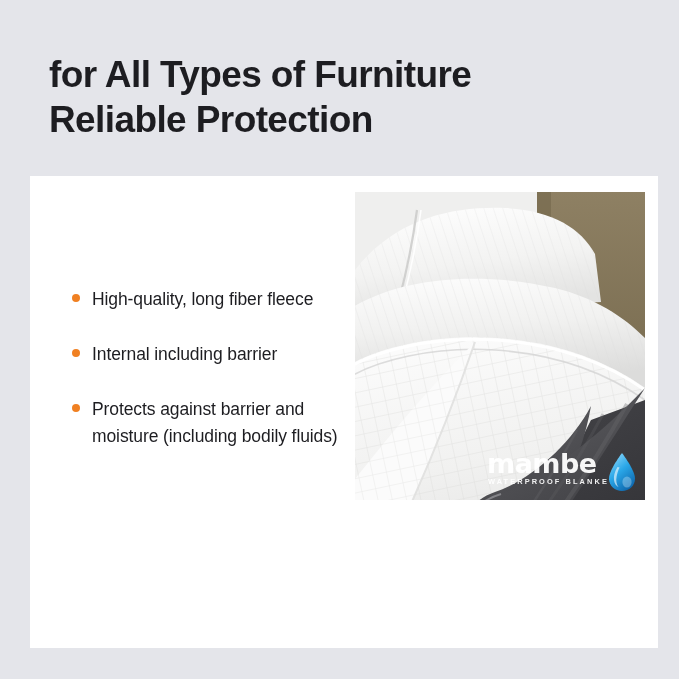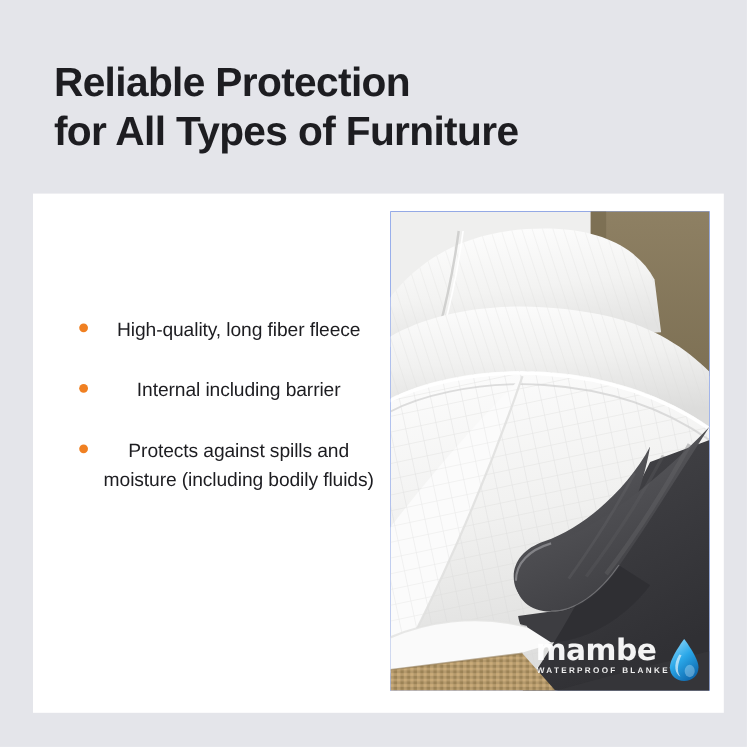--- a/index.html
+++ b/index.html
@@ -72,23 +72,23 @@
     color: #1d1d21;
     letter-spacing: -0.1px;
   }
 
   
   #photo {
     position: absolute;
     left: 325px;
     top: 16px;
     width: 290px;
-    height: 436px;
+    height: 308px;
     overflow: hidden;
-    background: #1d4ed8;
+    background: #a21caf;
   }
   #photo-svg { display: block; width: 290px; height: 436px; }
 
   
   #logo {
     position: absolute;
     right: 6px;
     bottom: 6px;
     width: 152px;
     height: 44px;
@@ -121,38 +121,38 @@
     right: 0px;
     top: 1px;
     width: 34px;
     height: 42px;
   }
 </style>
 </head>
 <body style="background: rgb(228, 229, 234);">
 
 <div id="heading">
+  <span class="line">for All Types of Furniture</span>
   <span class="line">Reliable Protection</span>
-  <span class="line">for All Types of Furniture</span>
 </div>
 
 <div id="card">
 
-  <ul id="bullets" style="list-style:none;margin:0;padding:0;text-align:center;">
+  <ul id="bullets" style="list-style:none;margin:0;padding:0;">
     <li class="bullet-row">
       <span class="bullet-dot" style="background: rgb(240, 128, 34);"></span>
       <span class="bullet-text">High-quality, long fiber fleece</span>
     </li>
     <li class="bullet-row">
       <span class="bullet-dot" style="background: rgb(240, 128, 34);"></span>
       <span class="bullet-text">Internal including barrier</span>
     </li>
     <li class="bullet-row">
       <span class="bullet-dot" style="background: rgb(240, 128, 34);"></span>
-      <span class="bullet-text">Protects against spills and moisture (including bodily fluids)</span>
+      <span class="bullet-text">Protects against barrier and moisture (including bodily fluids)</span>
     </li>
   </ul>
 
   <div id="photo">
     <svg id="photo-svg" viewBox="0 0 290 436" preserveAspectRatio="xMidYMid slice">
       <defs>
         <linearGradient id="gWall" x1="0" y1="0" x2="0" y2="1">
           <stop offset="0" stop-color="#8e8063"></stop>
           <stop offset="1" stop-color="#7d7054"></stop>
         </linearGradient>

